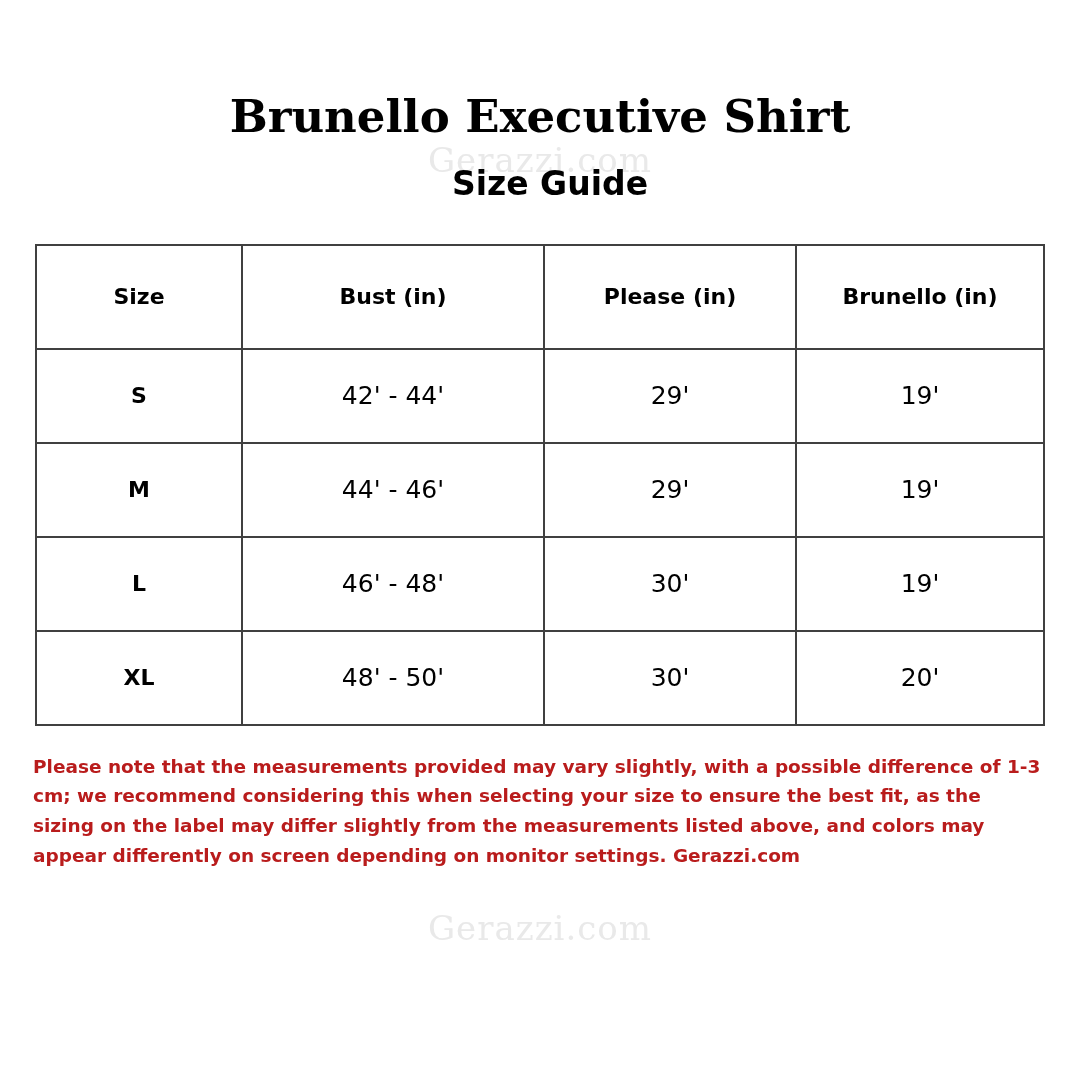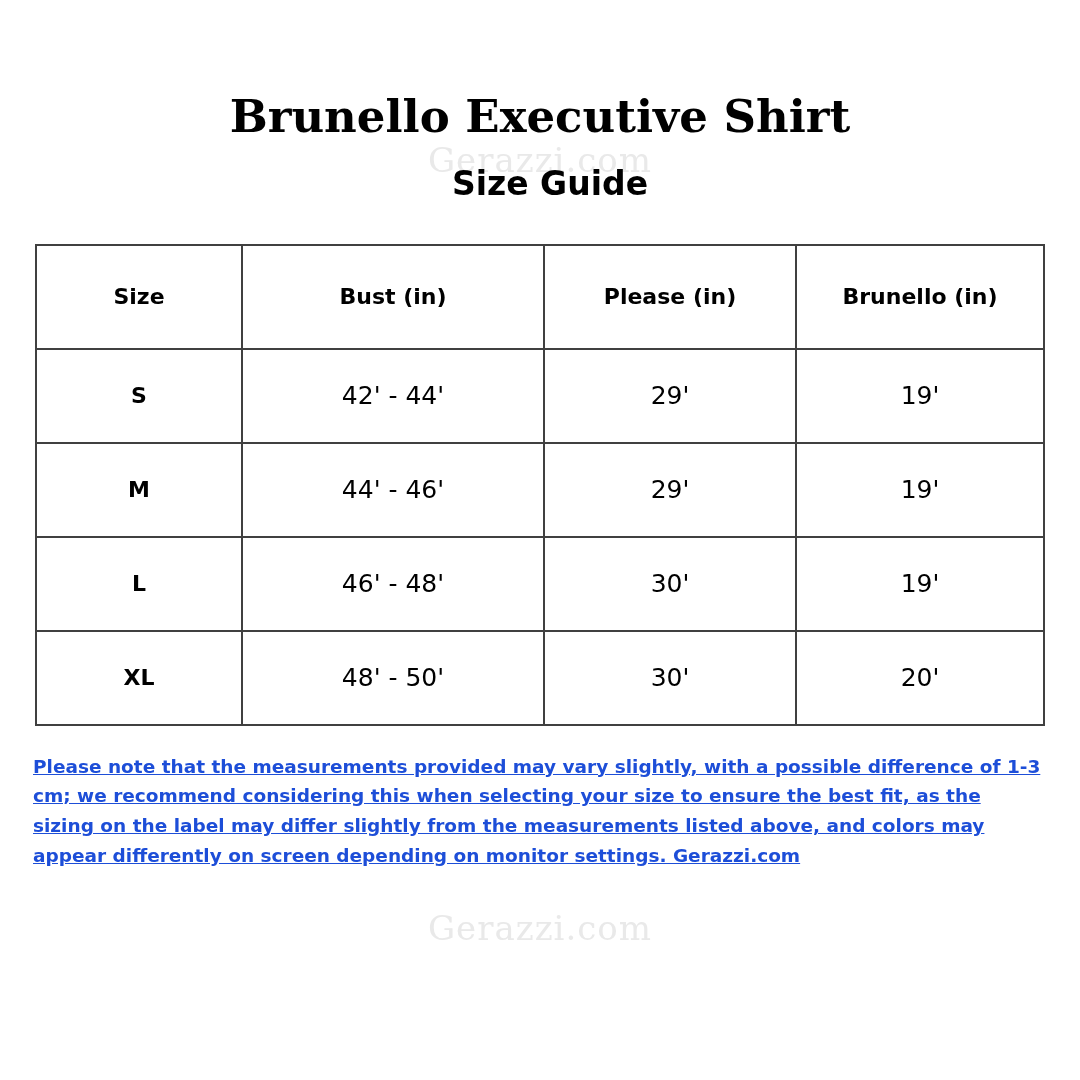--- a/index.html
+++ b/index.html
@@ -103,22 +103,21 @@
   col.c-shoulder { width: 248px; }
 
   .note {
     width: 1014px;
     margin: 26px auto 0 auto;
     font-family: "DejaVu Sans", sans-serif;
     font-size: 18.5px;
     font-weight: bold;
     line-height: 1.62;
     text-align: left;
-    color: #1d4ed8;
-    text-decoration: underline;
+    color: #b91c1c;
   }
 </style>
 </head>
 <body>
 
 <div class="page">
 
   <div class="watermark wm-top">Gerazzi.com</div>
   <div class="watermark wm-bottom">Gerazzi.com</div>
 

